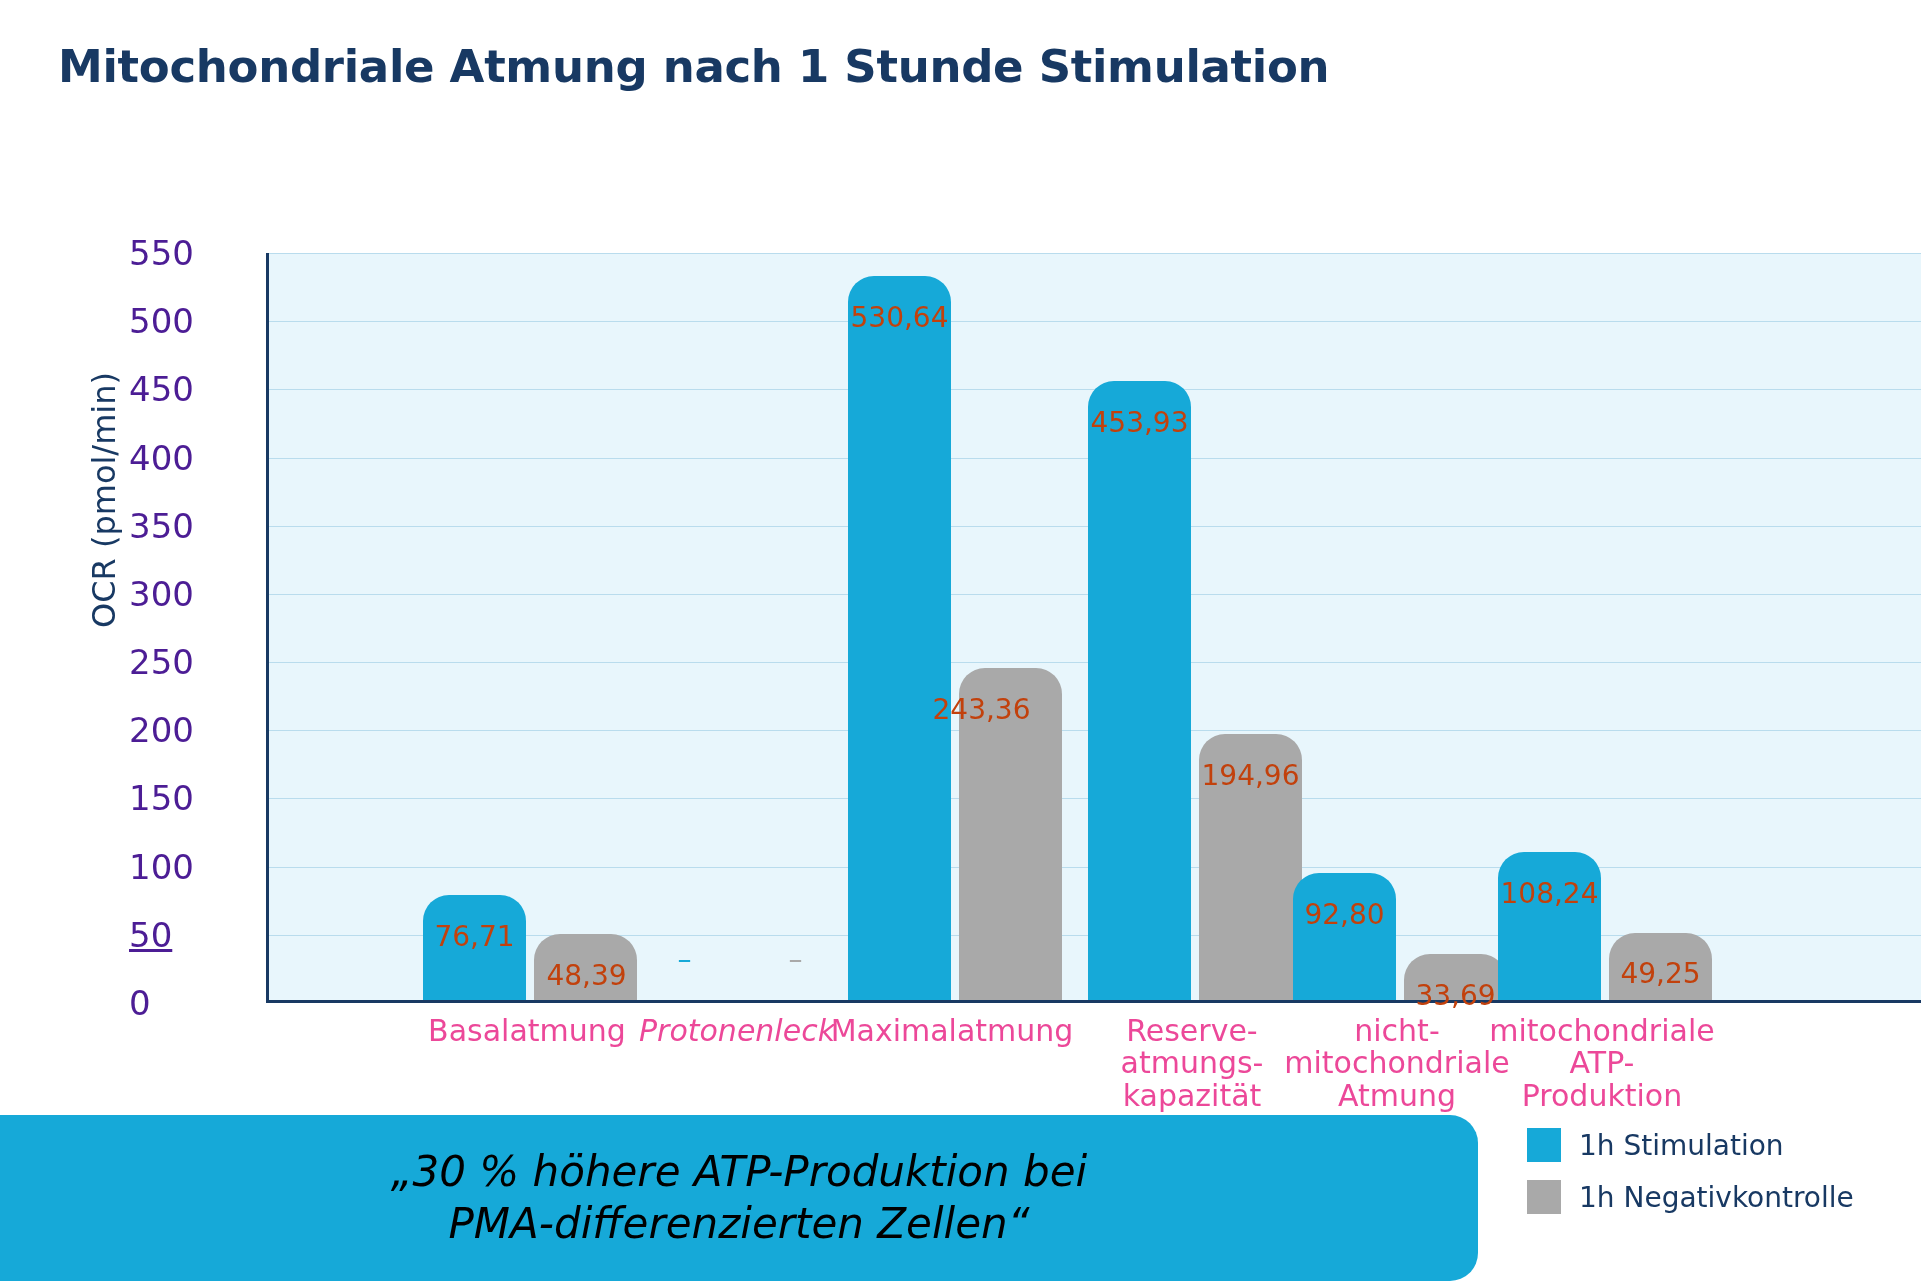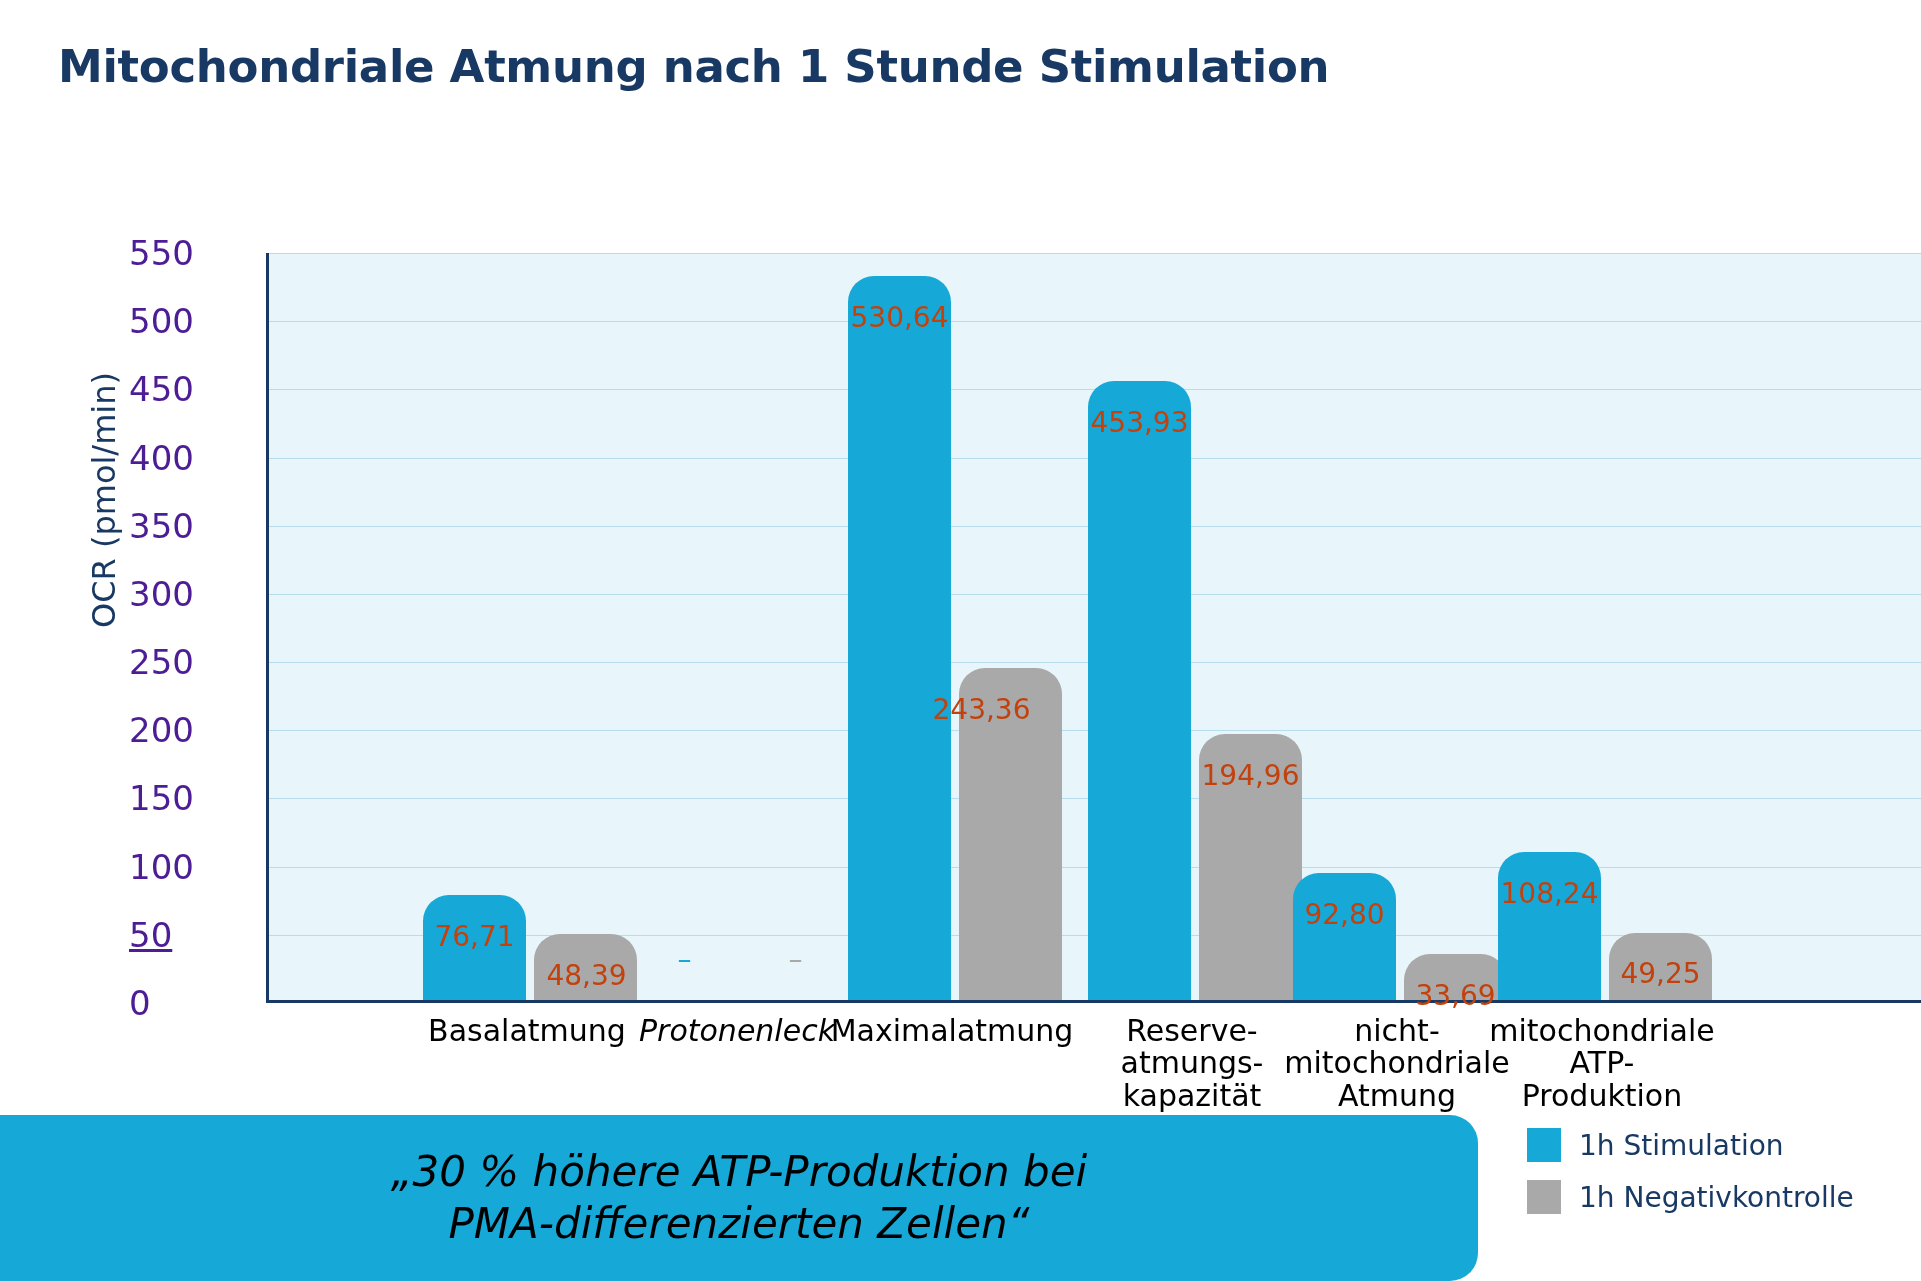--- a/index.html
+++ b/index.html
@@ -99,21 +99,21 @@
   .bar-value.outside-gray {
     color: #a9a9a9;
   }
 
   
   .cat-label {
     position: absolute;
     top: 1015px;
     text-align: center;
     font-size: 30px;
-    color: #000000;
+    color: #ec4899;
     line-height: 1.08;
   }
 
   
   #legend {
     position: absolute;
     left: 1527px;
     top: 1128px;
     font-size: 28px;
     color: #183963;

